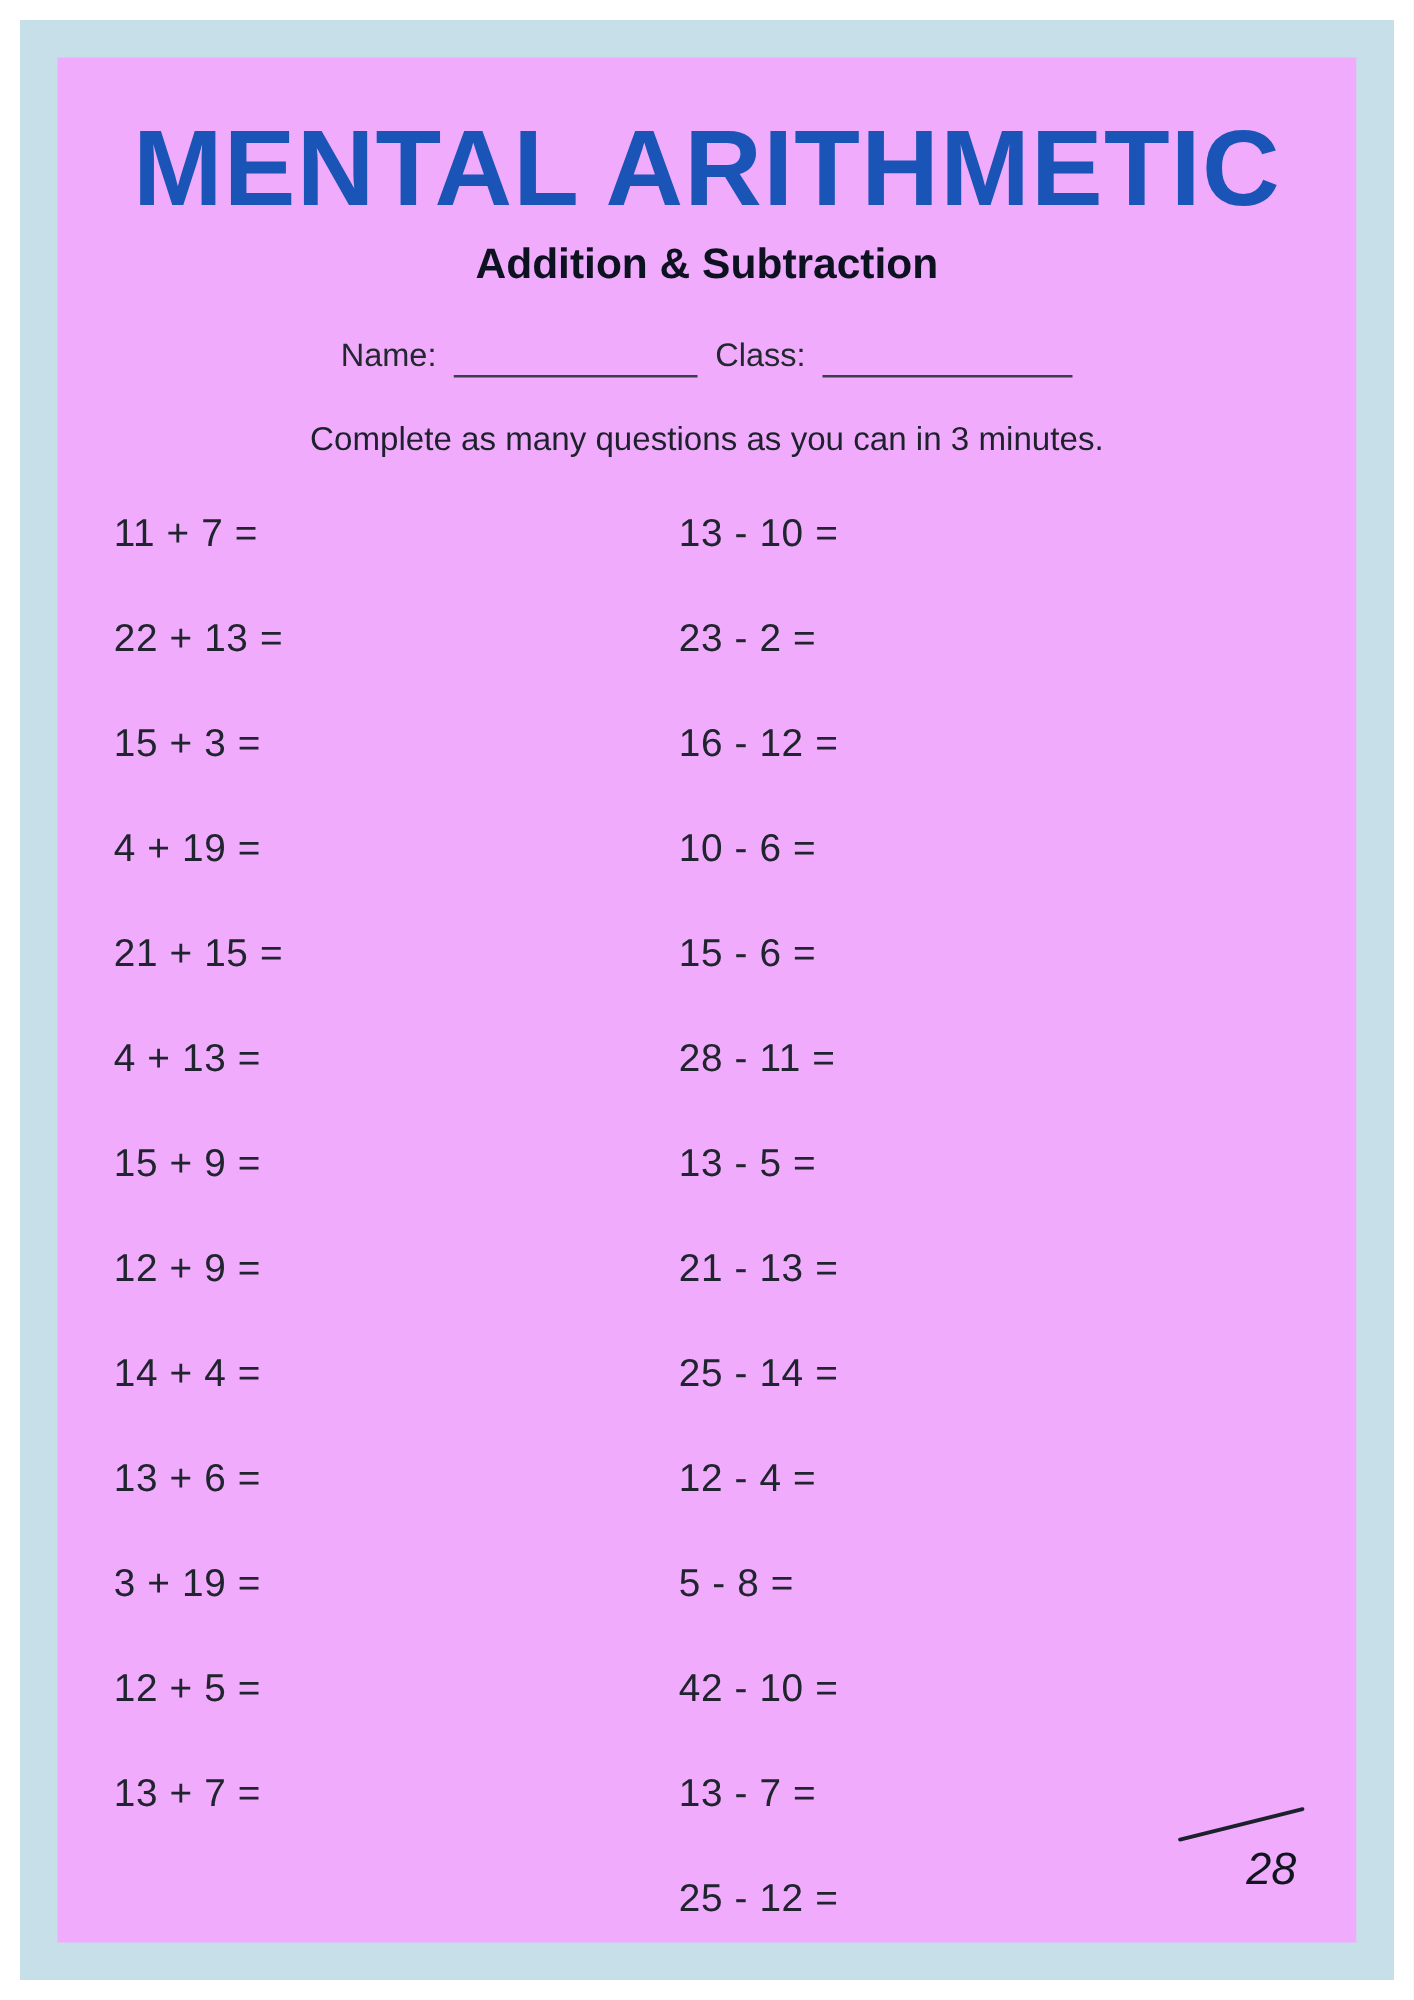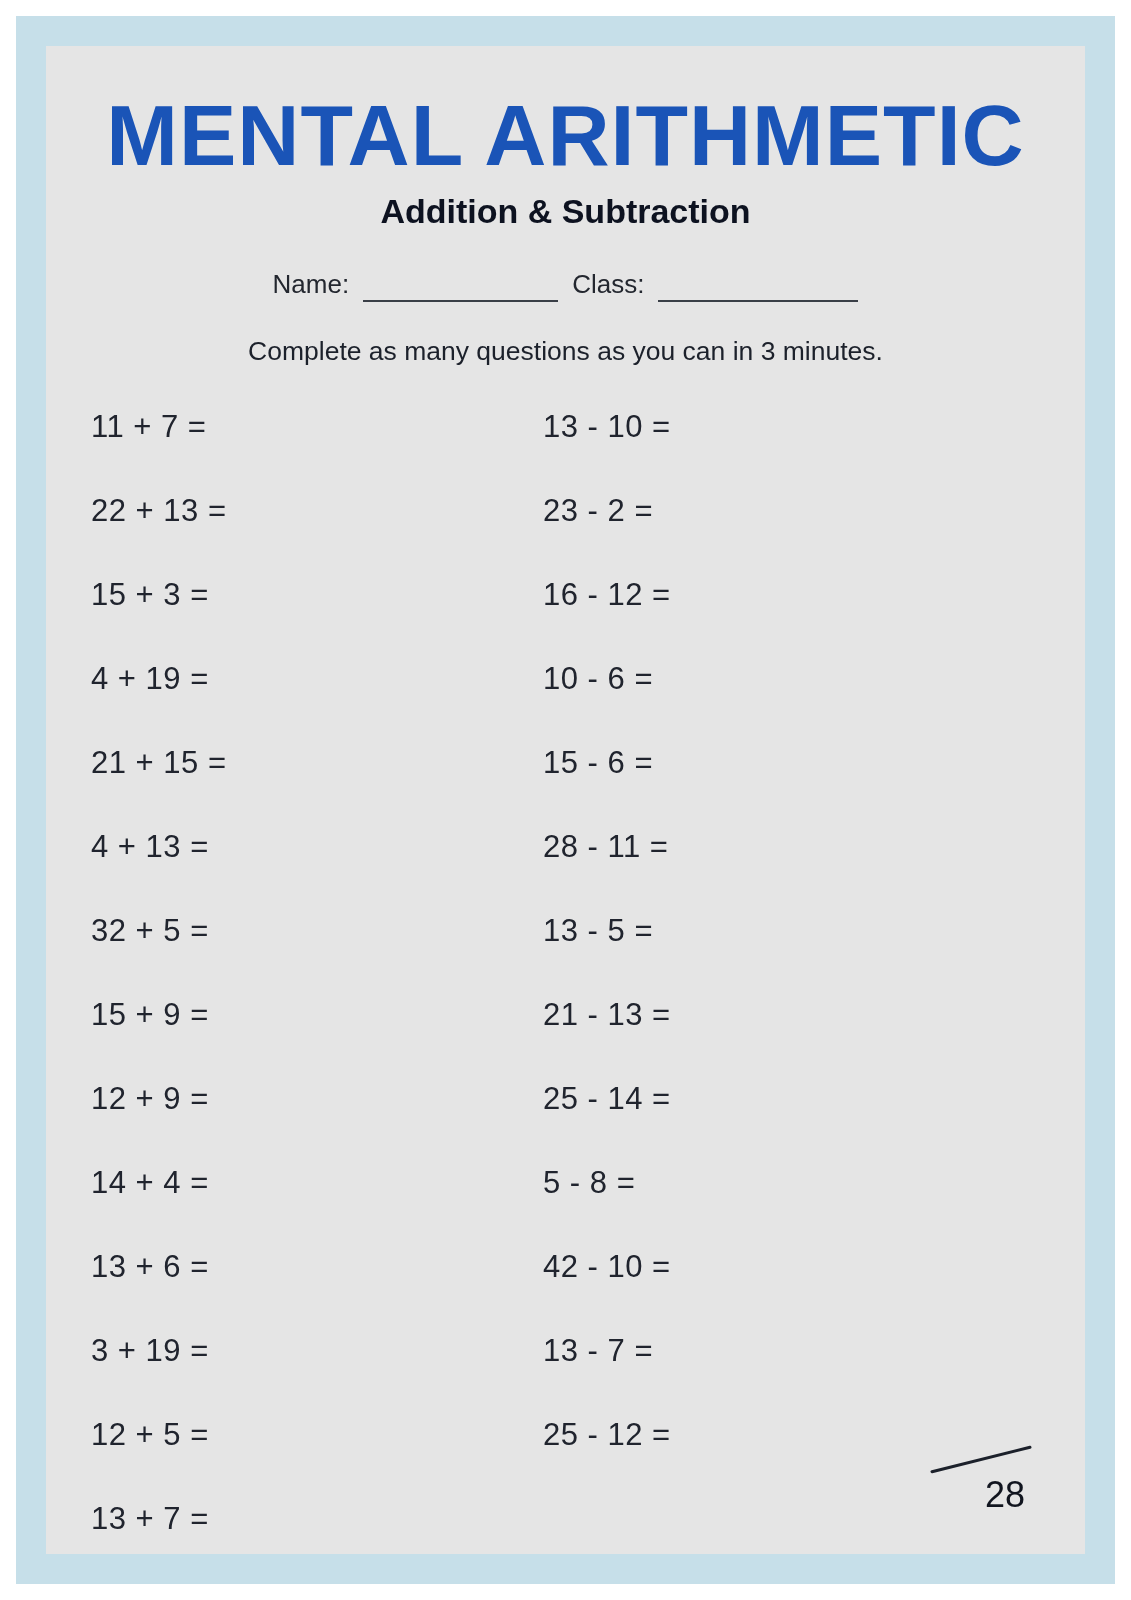--- a/index.html
+++ b/index.html
@@ -17,21 +17,21 @@
   .sheet{
     width:1131px;
     height:1600px;
     background:#ffffff;
     padding:16px;
   }
   .frame{
     width:100%;
     height:100%;
     border:30px solid var(--frame-color);
-    background:#e5e5e5;
+    background:#f0abfc;
     position:relative;
     padding-top:28px;
     overflow:hidden;
   }
   .page-title{
     text-align:center;
     color:var(--title-color);
     font-weight:bold;
     font-size:86px;
     letter-spacing:1px;
@@ -78,24 +78,25 @@
   }
   .problem{
     font-size:31px;
     color:var(--text-color);
     height:38px;
     margin-bottom:46px;
     letter-spacing:0.5px;
   }
   .page-number-wrap{
     position:absolute;
-    right:40px;
+    right:28px;
     bottom:38px;
     width:120px;
     height:80px;
+    font-style:italic;
   }
   .page-number-slash{
     position:absolute;
     top:22px;
     left:4px;
     width:104px;
     height:3px;
     background:#1c212b;
     border-radius:2px;
     transform:rotate(-14deg);
@@ -127,39 +128,39 @@
     <div class="instruction">Complete as many questions as you can in 3 minutes.</div>
 
     <div class="problems">
       <div class="col">
           <div class="problem">11 + 7 =</div>
           <div class="problem">22 + 13 =</div>
           <div class="problem">15 + 3 =</div>
           <div class="problem">4 + 19 =</div>
           <div class="problem">21 + 15 =</div>
           <div class="problem">4 + 13 =</div>
-          <div class="problem">32 + 5 =</div>
           <div class="problem">15 + 9 =</div>
           <div class="problem">12 + 9 =</div>
           <div class="problem">14 + 4 =</div>
           <div class="problem">13 + 6 =</div>
           <div class="problem">3 + 19 =</div>
           <div class="problem">12 + 5 =</div>
           <div class="problem">13 + 7 =</div>
         </div>
       <div class="col">
           <div class="problem">13 - 10 =</div>
           <div class="problem">23 - 2 =</div>
           <div class="problem">16 - 12 =</div>
           <div class="problem">10 - 6 =</div>
           <div class="problem">15 - 6 =</div>
           <div class="problem">28 - 11 =</div>
           <div class="problem">13 - 5 =</div>
           <div class="problem">21 - 13 =</div>
           <div class="problem">25 - 14 =</div>
+          <div class="problem">12 - 4 =</div>
           <div class="problem">5 - 8 =</div>
           <div class="problem">42 - 10 =</div>
           <div class="problem">13 - 7 =</div>
           <div class="problem">25 - 12 =</div>
         </div>
     </div>
 
     <div class="page-number-wrap">
       <div class="page-number-slash"></div>
       <div class="page-number">28</div>

